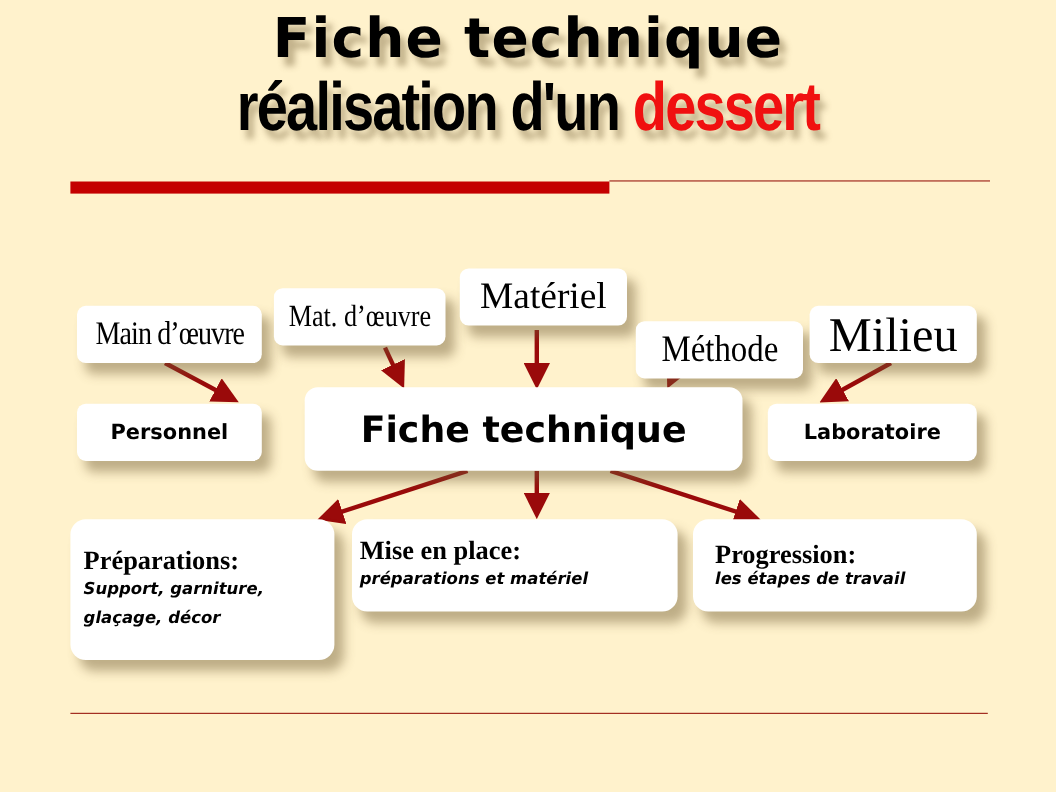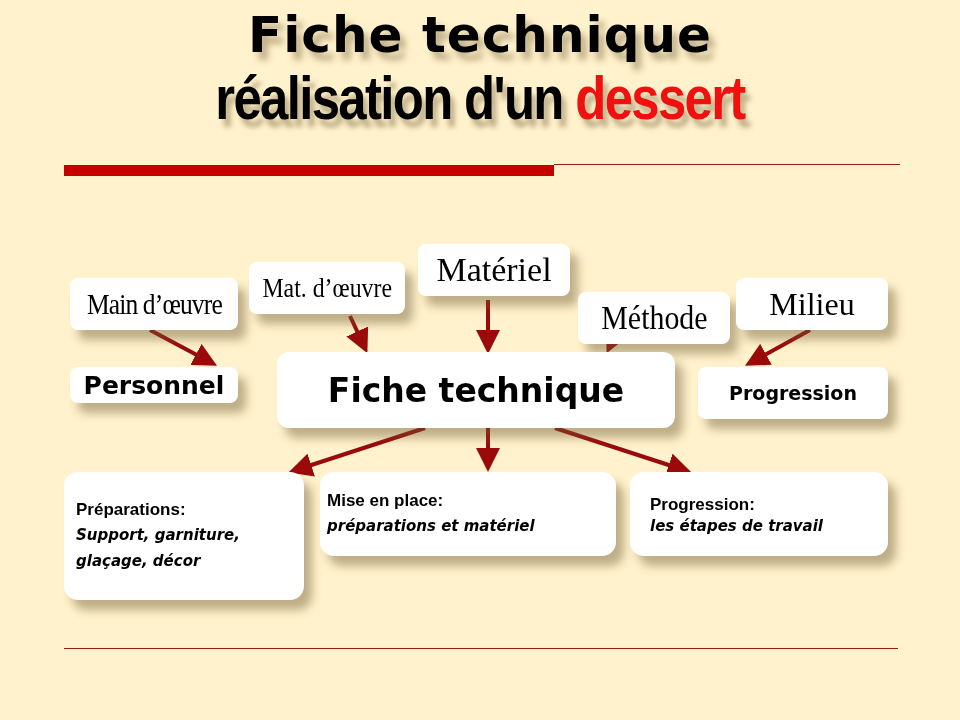--- a/index.html
+++ b/index.html
@@ -26,21 +26,21 @@
     box-shadow: 8px 10px 10px rgba(110,90,50,0.45);
     display: flex; align-items: center; justify-content: center;
     color: #000; box-sizing: border-box;
   }
   .serif { font-family: "Liberation Serif", serif; }
   .sans-b { font-family: "DejaVu Sans", sans-serif; font-weight: bold; }
   .lb {
     flex-direction: column; align-items: flex-start; justify-content: center;
     padding-left: 12px; border-radius: 14px;
   }
-  .lb .h { font-family: Liberation Sans, sans-serif; font-weight: bold; font-size: 17px; line-height: 24px; }
+  .lb .h { font-family: Liberation Serif, serif; font-weight: bold; font-size: 24px; line-height: 24px; }
   .lb .s { font-family: "DejaVu Sans", sans-serif; font-weight: bold; font-style: italic; font-size: 15px; line-height: 26px; text-align: center; }
 
   svg.arrows { position: absolute; left: 0; top: 0; }
 </style>
 </head>
 <body>
 
 <div class="title title-1">Fiche technique</div>
 <div class="title title-2"><span>réalisation d'un </span><span class="accent">dessert</span></div>
 
@@ -70,32 +70,32 @@
   </div>
 <div class="box serif" style="left:249px; top:262px; width:156px; height:52px; font-size:28px;">
     <span style="transform:scaleX(0.85); display:inline-block;">Mat. d’œuvre</span>
   </div>
 <div class="box serif" style="left:418px; top:244px; width:152px; height:52px; font-size:34px;text-align:right;">
     <span>Matériel</span>
   </div>
 <div class="box serif" style="left:578px; top:262px; width:152px; height:52px; font-size:34px;margin-top:30px;">
     <span style="transform:scaleX(0.88); display:inline-block;">Méthode</span>
   </div>
-<div class="box serif" style="left:736px; top:278px; width:152px; height:52px; font-size:32px;">
+<div class="box serif" style="left:736px; top:278px; width:152px; height:52px; font-size:44px;">
     <span>Milieu</span>
   </div>
 
-<div class="box sans-b" style="left:70px; top:367px; width:168px; height:36px; font-size:25px;">
+<div class="box sans-b" style="left:70px; top:367px; width:168px; height:52px; font-size:19px;">
     <span>Personnel</span>
   </div>
 <div class="box sans-b" style="left:277px; top:352px; width:398px; height:76px; font-size:33px; border-radius:12px;">
     <span>Fiche technique</span>
   </div>
 <div class="box sans-b" style="left:698px; top:367px; width:190px; height:52px; font-size:19px;">
-    <span>Progression</span>
+    <span>Laboratoire</span>
   </div>
 
 <div class="box lb" style="left:64px; top:472px; width:240px; height:128px;">
   <span class="h">Préparations:</span>
   <span class="s">Support, garniture,</span>
   <span class="s">glaçage, décor</span>
 </div>
 <div class="box lb" style="left:320px; top:472px; width:296px; height:84px; padding-left:7px;">
   <span class="h">Mise en place:</span>
   <span class="s">préparations et matériel</span>

